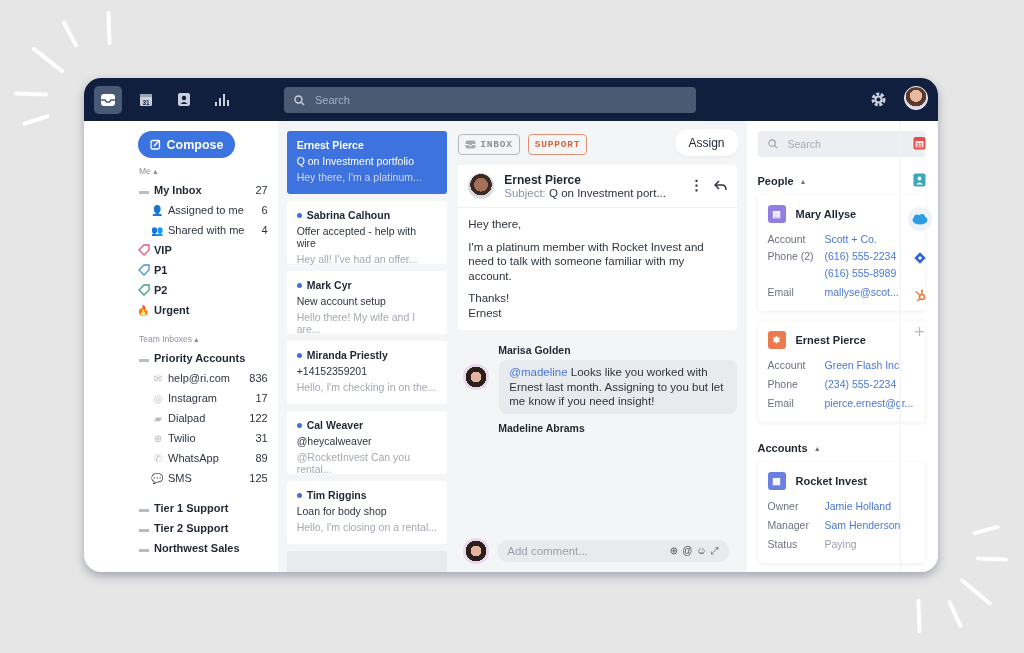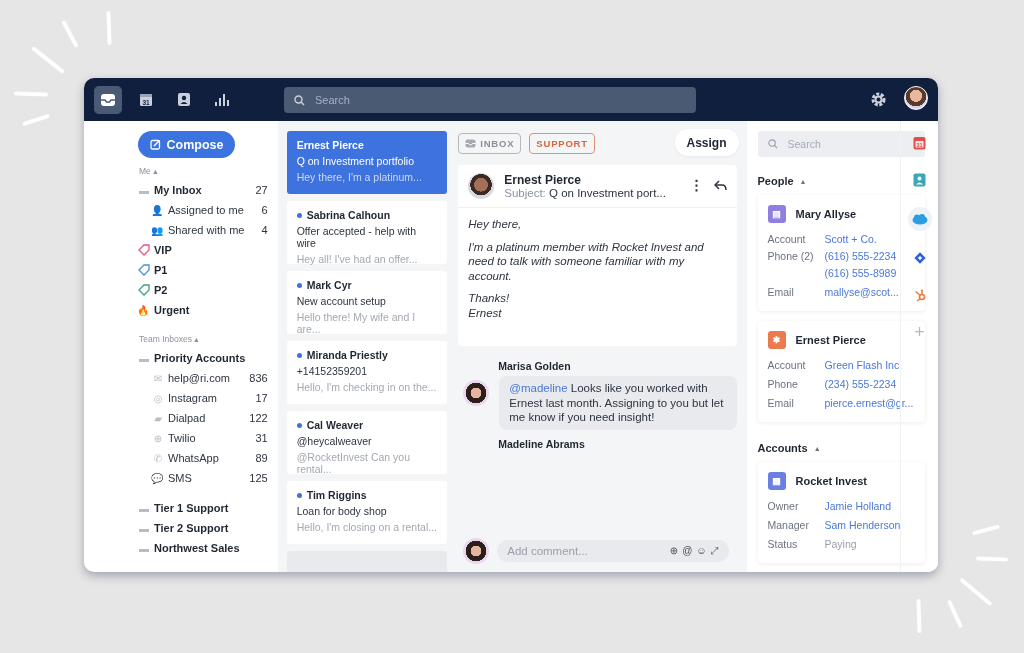--- a/index.html
+++ b/index.html
@@ -1,19 +1,19 @@
 <!DOCTYPE html>
 <html><head>
 <meta charset="utf-8">
 <style>
   * { box-sizing: border-box; margin: 0; padding: 0; }
   html, body { width: 1024px; height: 653px; overflow: hidden; }
   body { background: #e6e6e6; font-family: "Liberation Sans", sans-serif; position: relative; color: #1f2733; }
   .deco { position: absolute; background: #fff; border-radius: 3px; height: 4px; opacity: .95; }
-  .window { position: absolute; left: 84px; top: 78px; width: 854px; height: 494px; background: #fff; border-radius: 10px; overflow: hidden; box-shadow: 0 4px 10px rgba(40,50,80,.35); }
+  .window { position: absolute; left: 84px; top: 78px; width: 854px; height: 494px; background: #fff; border-radius: 17px; overflow: hidden; box-shadow: 0 4px 10px rgba(40,50,80,.35); }
   .topbar { height: 43px; background: #0f1f3d; display: flex; align-items: center; padding: 0 10px; position: relative; }
   .navicon { width: 28px; height: 28px; border-radius: 5px; display: flex; align-items: center; justify-content: center; margin-right: 10px; }
   .navicon.active { background: #4a5a76; }
   .search-top { position: absolute; left: 200px; top: 9px; width: 412px; height: 26px; background: #4b5a73; border-radius: 4px; display: flex; align-items: center; padding-left: 10px; color: #a7b1c2; font-size: 11px; }
   .search-top span { margin-left: 10px; }
   .gear { position: absolute; left: 786px; top: 13px; }
   .avatar-top { position: absolute; left: 820px; top: 8px; width: 24px; height: 24px; border-radius: 50%; background: radial-gradient(circle at 50% 40%, #e8b8a0 0 35%, #5a3a2a 36% 60%, #d9d3e8 61%); border: 1px solid #fff; }
 
   .body { position: absolute; top: 43px; left: 0; right: 0; bottom: 0; display: flex; padding-left: 44px; }
   .left { width: 150px; background: #fff; padding: 10px 10px 0 10px; font-size: 11px; }
@@ -31,38 +31,38 @@
   .card { background: #fff; border-radius: 3px; height: 63px; margin-bottom: 7px; padding: 8px 10px; font-size: 10.5px; }
   .card.sel { background: #3e72df; color: #fff; }
   .card .nm { font-weight: bold; margin-bottom: 4px; display: flex; align-items: center; }
   .card .dot { width: 5px; height: 5px; border-radius: 50%; background: #3e72df; margin-right: 5px; }
   .card .sj { margin-bottom: 4px; color: #2d3540; }
   .card .pv { color: #a3a9b2; }
   .card.sel .sj { color: #fff; } .card.sel .pv { color: #c9d8f7; }
   .card.empty { background: #e9eaed; height: 30px; }
 
   .center { width: 294px; background: #f4f5f7; padding: 10px 10px 0 5px; position: relative; font-size: 11.5px; }
-  .tags { display: flex; align-items: center; height: 24px; }
+  .tags { display: flex; align-items: flex-end; height: 24px; font-family: Liberation Mono, monospace; }
   .tag { border: 1px solid #b4b8bf; color: #8a9099; border-radius: 4px; font-size: 9.5px; letter-spacing: .8px; padding: 4px 6px; margin-right: 8px; display: flex; align-items: center; font-weight: bold; }
   .tag.support { border-color: #e09276; color: #d5653e; }
-  .assign { position: absolute; right: 8px; top: 8px; width: 64px; height: 27px; background: #fff; border-radius: 14px; font-weight: bold; font-size: 12px; display: flex; align-items: center; justify-content: center; box-shadow: 0 1px 3px rgba(0,0,0,.06); }
+  .assign { position: absolute; right: 8px; top: 8px; width: 64px; height: 27px; background: #fff; border-radius: 14px; font-weight: normal; font-size: 12px; display: flex; align-items: center; justify-content: center; box-shadow: 0 1px 3px rgba(0,0,0,.06); }
   .msg { background: #fff; border-radius: 4px; margin-top: 10px; }
   .msg-h { display: flex; align-items: center; padding: 8px 10px; border-bottom: 1px solid #eef0f3; position: relative; }
   .face { width: 26px; height: 26px; border-radius: 50%; flex: none; }
   .face.ernest { background: radial-gradient(circle at 50% 45%, #a5705a 0 35%, #3a2a22 36% 55%, #d6d9de 56%); }
   .face.marisa { background: radial-gradient(circle at 50% 50%, #e7b49f 0 28%, #2b1f1c 29% 55%, #e9d7ee 56%); }
   .face.madeline { background: radial-gradient(circle at 50% 50%, #e8b9a0 0 28%, #7a4a34 29% 55%, #e2c7f0 56%); }
   .msg-h .who { margin-left: 10px; }
   .msg-h .who b { display: block; font-size: 12px; }
   .msg-h .who .sub { color: #8a93a0; font-size: 11.5px; }
   .msg-h .who .sub span { color: #2d3540; }
   .msg-h .actions { position: absolute; right: 10px; top: 12px; display: flex; align-items: center; gap: 10px; color: #2d3540; }
-  .msg-b { padding: 9px 10px 10px 10px; line-height: 14.5px; color: #2d3540; font-style: italic; }
+  .msg-b { padding: 9px 10px 10px 10px; line-height: 14.5px; color: #2d3540; }
   .msg-b p { margin-bottom: 8px; }
-  .msg-b p:last-child { margin-bottom: 16px; }
+  .msg-b p:last-child { margin-bottom: 0; }
   .comment { margin-top: 14px; }
   .c-author { font-weight: bold; font-size: 10.5px; margin-left: 40px; margin-bottom: 4px; }
   .c-row { display: flex; align-items: flex-start; }
   .c-row .face { margin: 4px 10px 0 5px; }
   .bubble { background: #e9eaee; border-radius: 8px; padding: 5px 10px; line-height: 14.5px; color: #2d3540; }
   .mention { color: #4a78d8; }
   .add-c { position: absolute; left: 10px; right: 18px; bottom: 8px; display: flex; align-items: center; }
   .add-c .face { margin-right: 8px; }
   .add-input { flex: 1; height: 22px; background: #e9eaee; border-radius: 11px; display: flex; align-items: center; padding: 0 10px; color: #9aa0a9; font-size: 11.5px; }
   .add-input .tools { margin-left: auto; display: flex; gap: 4px; color: #4a4f57; font-size: 10px; }

